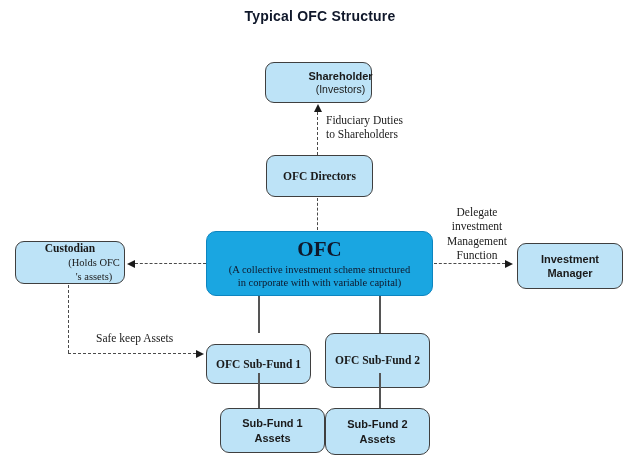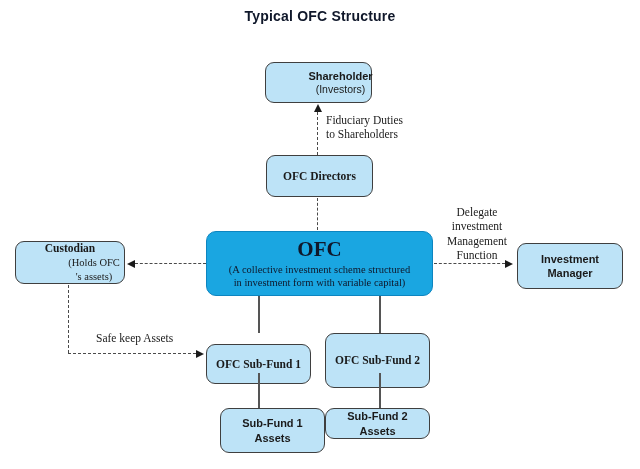--- a/index.html
+++ b/index.html
@@ -93,21 +93,21 @@
 
   <div class="node serif" style="left:266px; top:155px; width:107px; height:42px;">
     <span class="main">OFC Directors</span>
   </div>
 
   <div class="vdash" style="left:317px; top:198px; height:32px;"></div>
 
   <div class="node-ofc">
     <span class="big">OFC</span>
     <span class="sub">(A collective investment scheme structured</span>
-    <span class="sub">in investment form with variable capital)</span>
+    <span class="sub">in corporate with with variable capital)</span>
   </div>
 
   <div class="node serif" style="left:15px; top:241px; width:110px; height:43px;">
     <span class="main">Custodian</span>
     <span class="sub" style="font-size:10.5px;padding-left:48px;">(Holds OFC 's assets)</span>
   </div>
 
   <div class="arrow left" style="left:127px; top:260px;"></div>
   <div class="hdash" style="left:135px; top:263px; width:71px;"></div>
 
@@ -135,21 +135,21 @@
     <span class="main">OFC Sub-Fund 2</span>
   </div>
 
   <div class="vsolid" style="left:258px; top:373px; height:35px;"></div>
   <div class="vsolid" style="left:379px; top:373px; height:35px;"></div>
 
   <div class="node sans" style="left:220px; top:408px; width:105px; height:45px;">
     <span class="main">Sub-Fund 1</span>
     <span class="main">Assets</span>
   </div>
-  <div class="node sans" style="left:325px; top:408px; width:105px; height:31px;">
+  <div class="node sans" style="left:325px; top:408px; width:105px; height:47px;border-radius:10px;">
     <span class="main">Sub-Fund 2</span>
     <span class="main">Assets</span>
   </div>
 
   <div class="vdash" style="left:68px; top:285px; height:68px;"></div>
   <div class="hdash" style="left:68px; top:353px; width:128px;"></div>
   <div class="arrow right" style="left:196px; top:350px;"></div>
   <div class="edge-label" style="left:96px; top:331px;">Safe keep Assets</div>
 
 </div>

